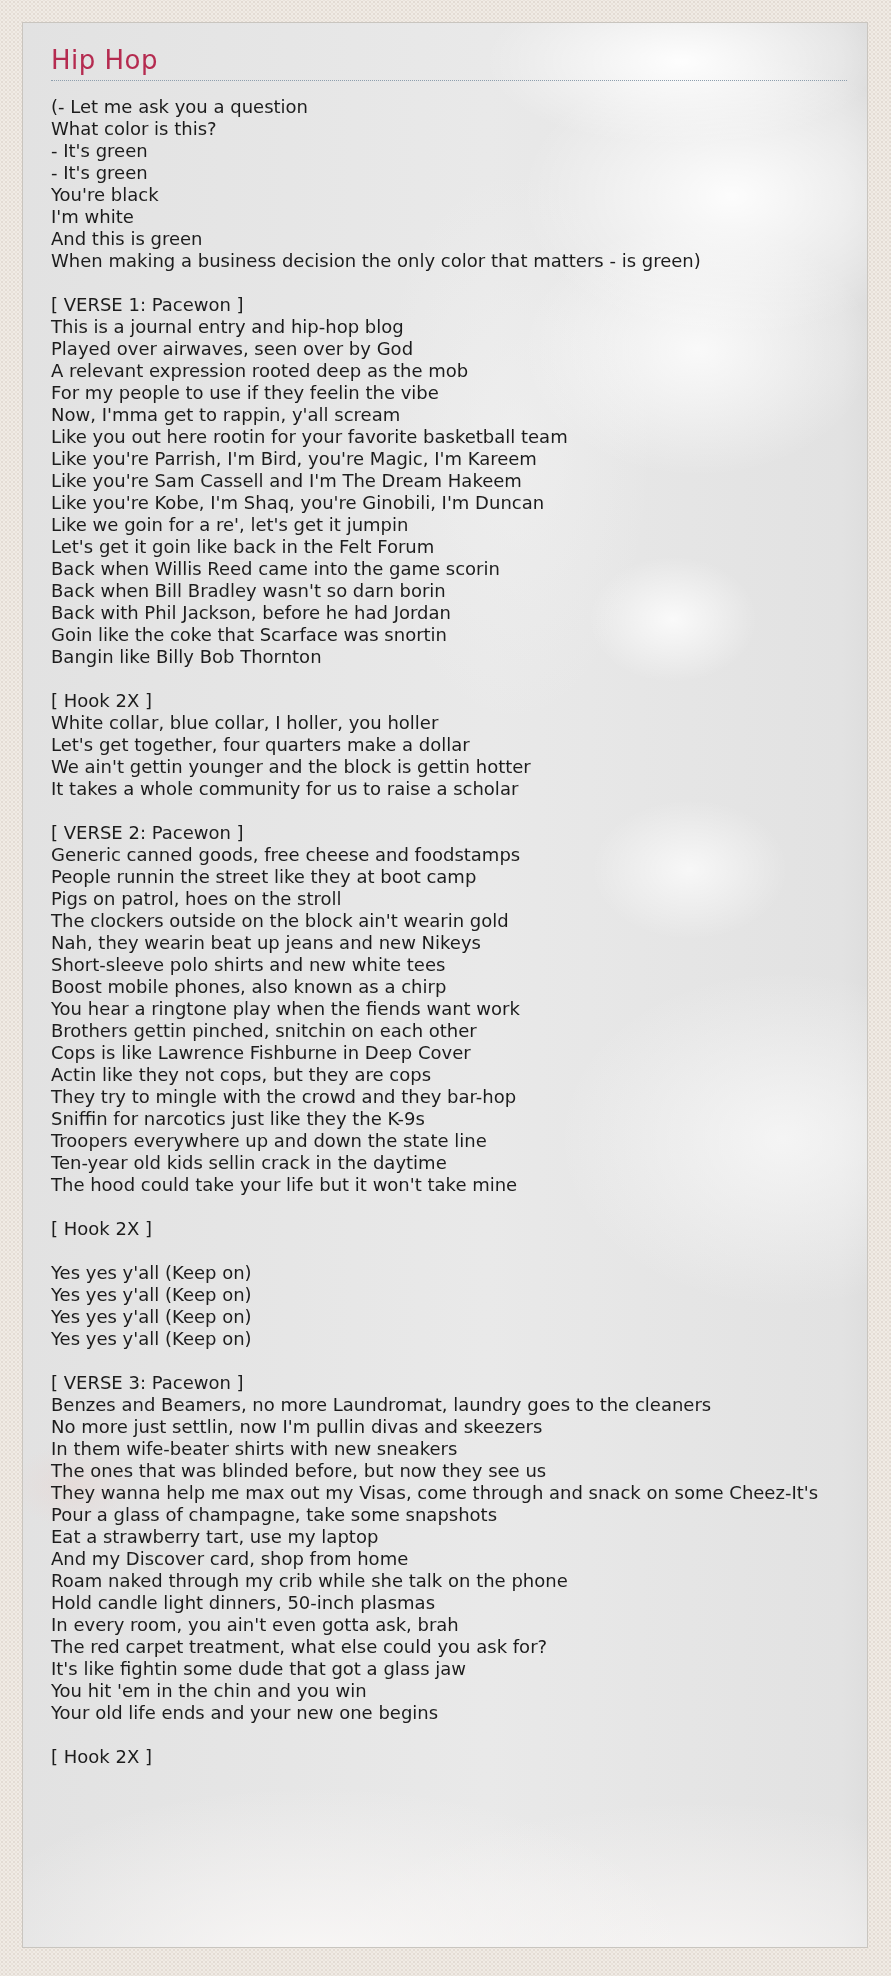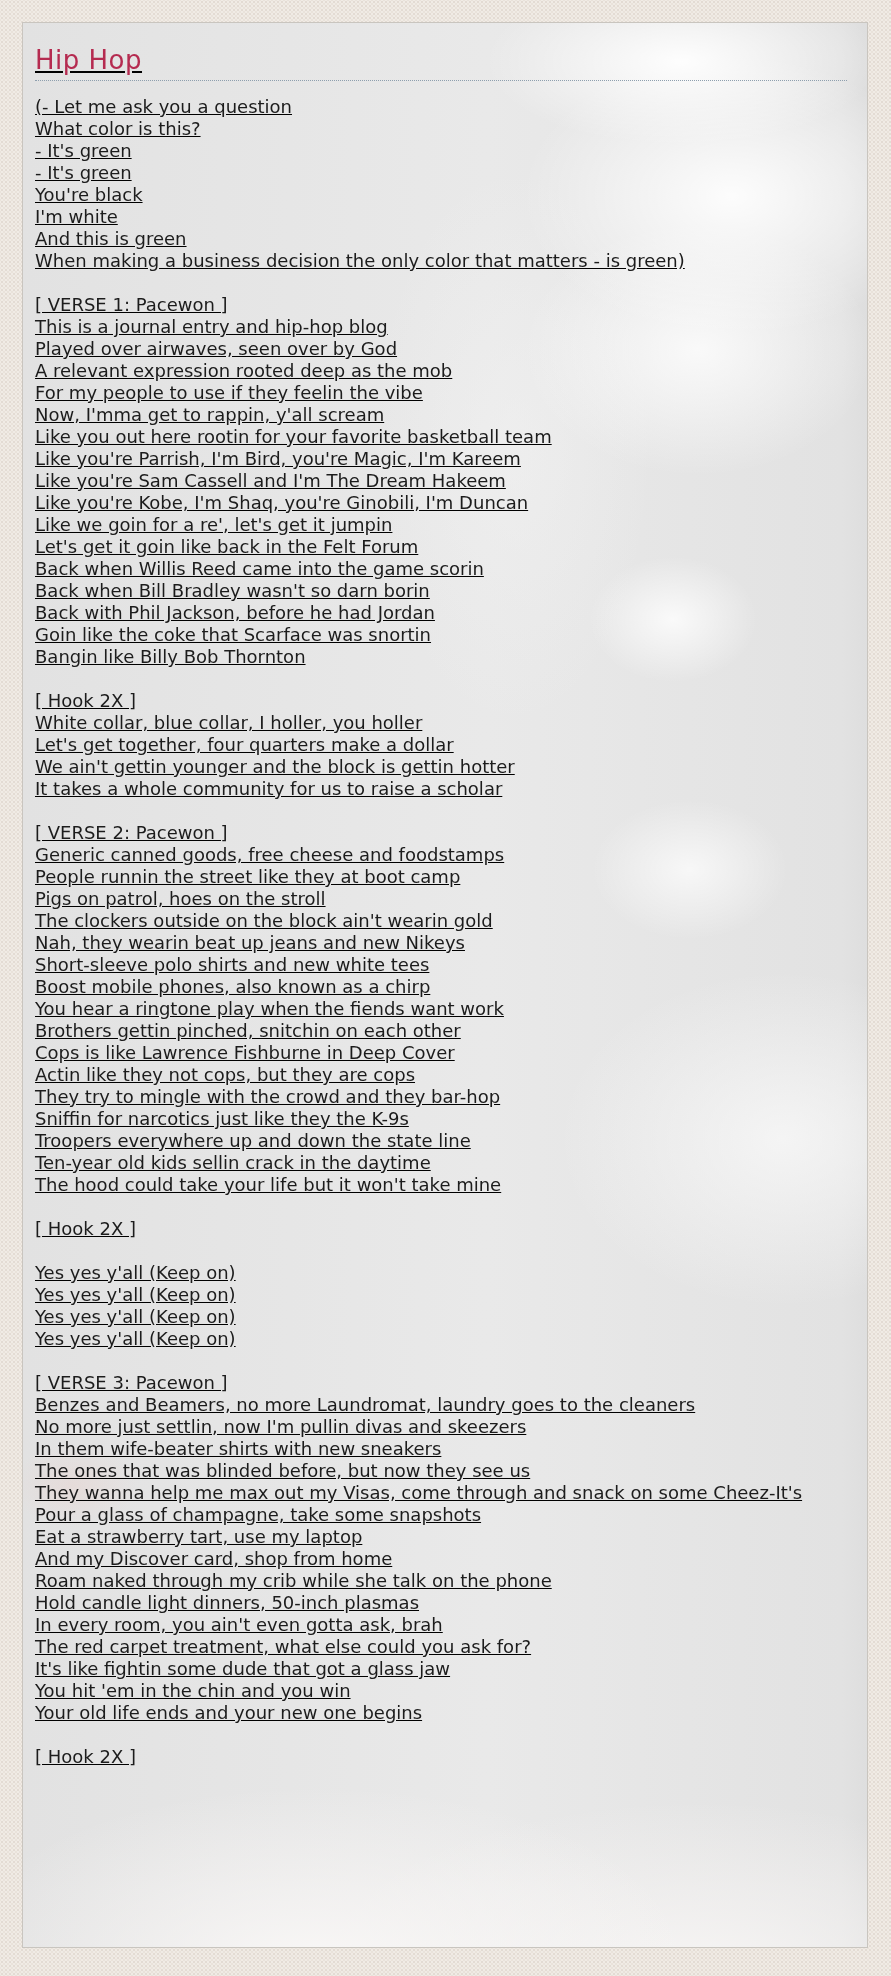--- a/index.html
+++ b/index.html
@@ -37,22 +37,21 @@
       radial-gradient(ellipse 120px 90px at 77% 31%, rgba(255,255,255,0.8), rgba(255,255,255,0) 70%),
       radial-gradient(ellipse 140px 100px at 79% 44%, rgba(255,255,255,0.7), rgba(255,255,255,0) 70%),
       radial-gradient(ellipse 320px 240px at 90% 58%, rgba(250,250,250,0.75), rgba(255,255,255,0) 70%),
       radial-gradient(ellipse 200px 400px at 58% 22%, rgba(243,243,243,0.5), rgba(255,255,255,0) 70%),
       radial-gradient(ellipse 90px 60px at 6% 76%, rgba(233,210,205,0.45), rgba(255,255,255,0) 70%),
       radial-gradient(ellipse 500px 240px at 35% 101%, rgba(250,248,247,0.95), rgba(255,255,255,0) 75%),
       radial-gradient(ellipse 500px 220px at 80% 101%, rgba(248,246,245,0.9), rgba(255,255,255,0) 75%),
       linear-gradient(90deg, #e2e2e2 0%, #e9e9e9 55%, #e2e2e2 97%, #dedede 100%);
   }
   .card-inner {
-    padding: 14px 20px 0 12px;
-    text-decoration: underline;
+    padding: 14px 20px 0 28px;
   }
   .song-title {
     margin: 8px 0 0 0;
     font-size: 26px;
     line-height: 30px;
     font-weight: 500;
     letter-spacing: 0.5px;
     color: #b52b50;
   }
   .header-block {

